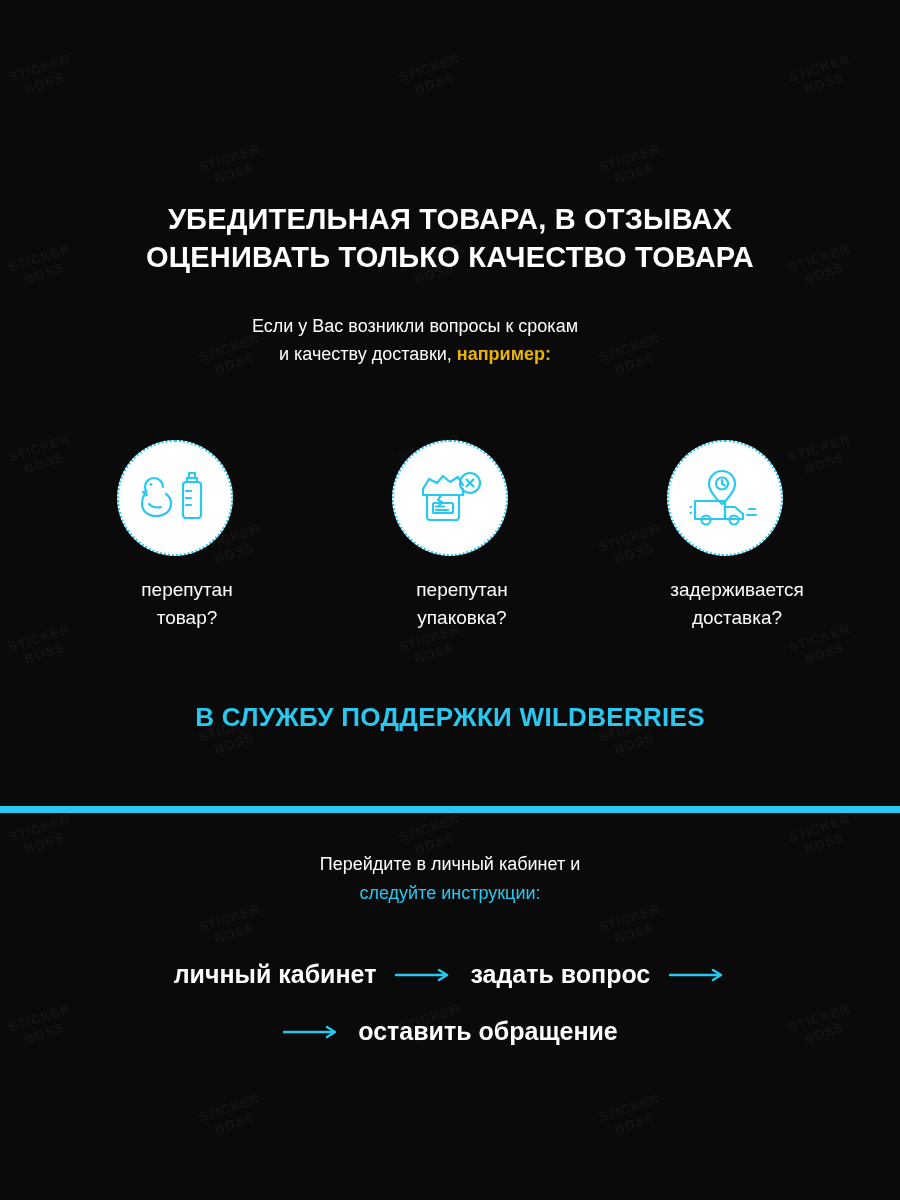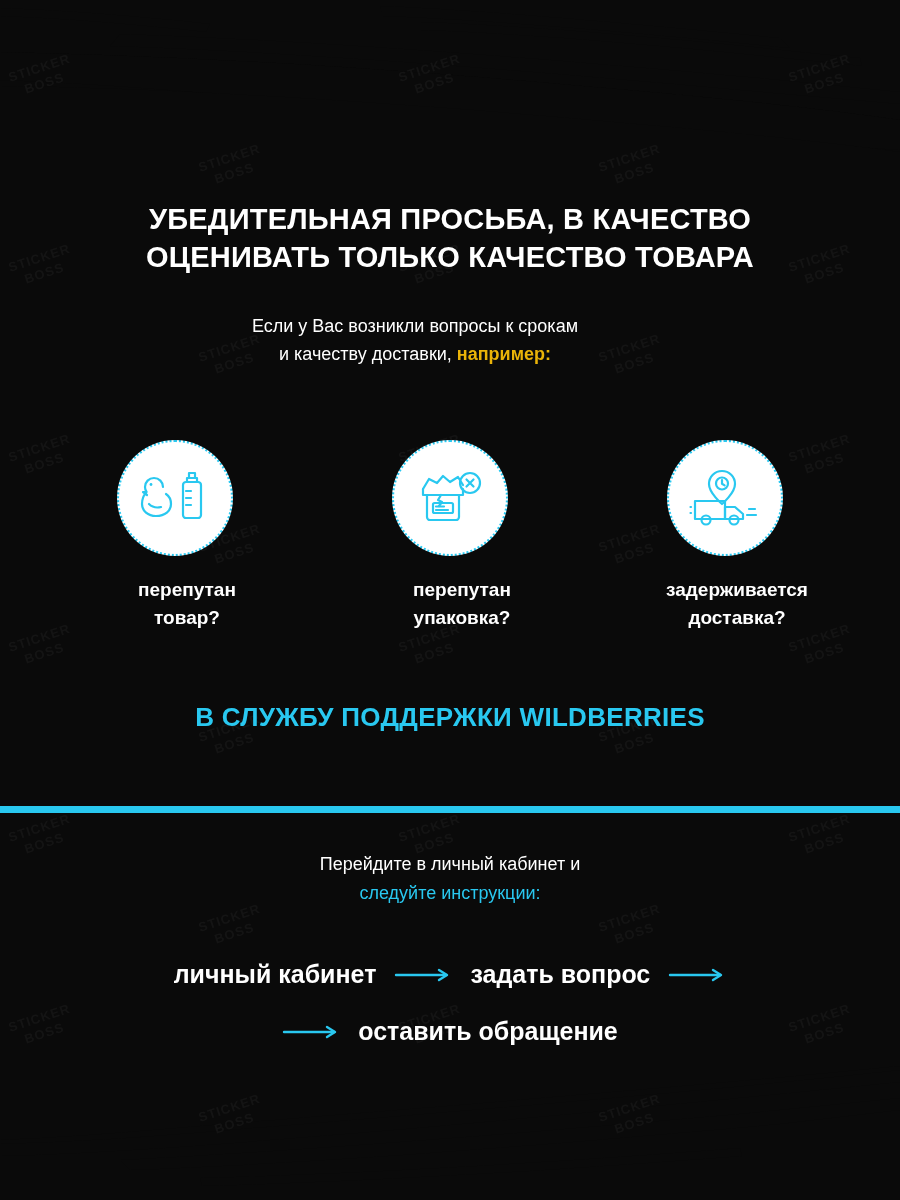--- a/index.html
+++ b/index.html
@@ -118,21 +118,21 @@
     align-items: center;
     justify-content: center;
   }
   .circle svg { display: block; }
   .icon-caption {
     margin-top: 20px;
     color: #ffffff;
     font-size: 19px;
     line-height: 1.45;
     text-align: center;
-    font-weight: 700;
+    font-weight: 400;
     margin-left: 24px;
   }
 
   
   .cta {
     position: absolute;
     top: 700px;
     left: 0;
     width: 900px;
     text-align: center;
@@ -285,21 +285,21 @@
 BOSS</div>
     <div class="wm" style="left:790px; top:820px;">STICKER
 BOSS</div>
     <div class="wm" style="left:790px; top:1010px;">STICKER
 BOSS</div>
   </div>
 
   <div class="content">
 
     <div class="headline">
-      <div>УБЕДИТЕЛЬНАЯ ПРОСЬБА, В КАЧЕСТВО</div>
+      <div>УБЕДИТЕЛЬНАЯ ТОВАРА, В ОТЗЫВАХ</div>
       <div>ОЦЕНИВАТЬ ТОЛЬКО КАЧЕСТВО ТОВАРА</div>
     </div>
 
     <div class="subline">
       <div>Если у Вас возникли вопросы к срокам</div>
       <div>
         <span>и качеству доставки, </span><span class="accent">например:</span>
       </div>
     </div>
 

